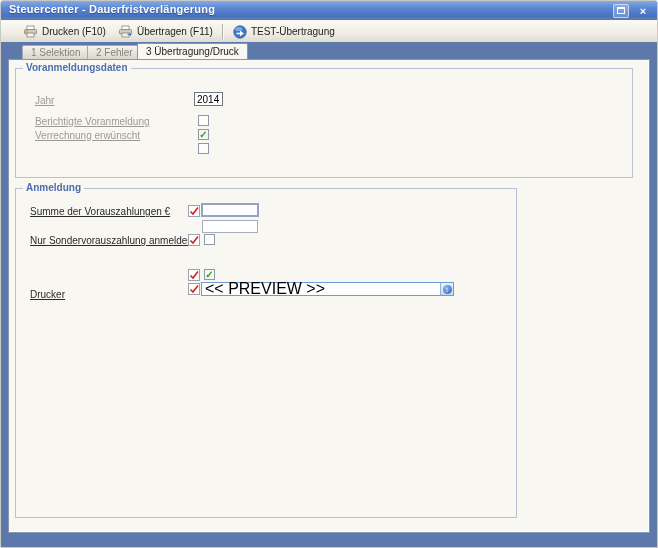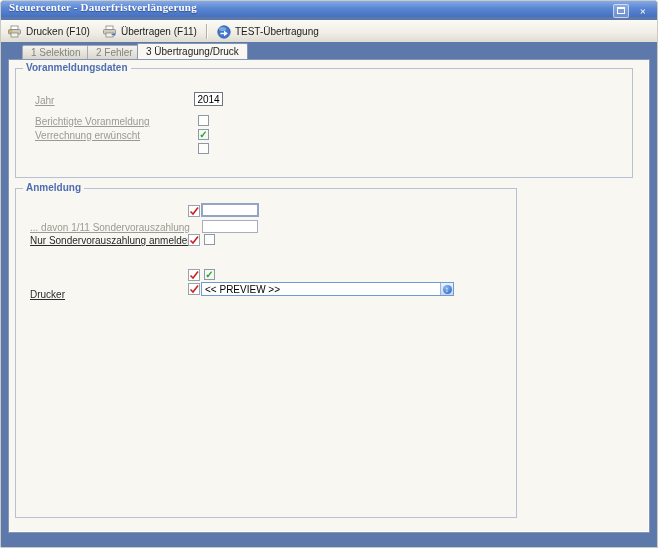--- a/index.html
+++ b/index.html
@@ -13,38 +13,38 @@
     border-radius:4px 4px 2px 2px;
     box-shadow:2px 3px 4px rgba(60,60,60,.35);
     overflow:hidden;
   }
 
   
   .titlebar {
     position:absolute; left:0; top:0; right:0; height:16px;
     background:linear-gradient(#85aae6 0%, #5b86d3 45%, #4470c0 100%);
     border-radius:3px 3px 0 0;
-    display:flex; align-items:flex-start;font-family:Liberation Serif, serif;
+    display:flex; align-items:center;
   }
   .t-title {
     margin-left:8px; color:#ffffff; font-size:11px; font-weight:bold;
     text-shadow:0 1px 1px rgba(20,40,90,.55); letter-spacing:.2px;
   }
   .winbtns { position:absolute; right:6px; top:2px; display:flex; gap:6px; align-items:center; height:15px; }
   .winbtn { width:16px; height:14px; display:flex; align-items:center; justify-content:center;
             color:#ffffff; font-size:11px; font-weight:bold; cursor:default; }
   .winbtn.restore { background:rgba(255,255,255,.22); border:1px solid rgba(255,255,255,.55); border-radius:2px; }
   .restore-glyph { display:block; width:8px; height:7px; border:1px solid #fff; border-top:2px solid #fff; }
 
   
   .toolbar {
     position:absolute; left:0; top:19px; right:0; height:24px;
     background:linear-gradient(#fbfaf5 0%, #f0eee6 55%, #dddbd0 100%);
     border-bottom:1px solid #a8a69b;
-    display:flex; align-items:center; padding:0 0;
+    display:flex; align-items:center; padding:0 16px;
   }
   .tbtn {
     display:flex; align-items:center; gap:4px;
     padding:1px 5px; font-size:10px; color:#1c1c1c;
     border:1px solid transparent; border-radius:2px; cursor:default;
   }
   .tsep { width:0; height:15px; border-left:1px solid #b2b0a5; border-right:1px solid #fcfbf7; margin:0 3px; }
   .tico { display:block; }
 
   
@@ -78,37 +78,37 @@
   #group-anmeldung    { left:6px; top:128px; width:502px; height:330px; }
 
   .lbl { position:absolute; font-size:10px; color:#2a2a2a; white-space:nowrap;text-decoration:underline; }
   .lbl.dim { color:#9b9b93; }
 
   .txt {
     position:absolute; height:14px; font-family:"Liberation Sans",sans-serif;
     font-size:10px; color:#000; background:#ffffff;
     border:1px solid #a5aeba; padding:0 2px; outline:none;
   }
-  .txt.year { border:1px solid #6e7682; text-align:center; }
+  .txt.year { border:1px solid #6e7682; text-align:left; }
   .txt.focused { border:2px solid #93a5c5; }
 
   .cb {
     position:absolute; width:11px; height:11px; background:#fdfdfb;
     border:1px solid #8e99a8; display:flex; align-items:center; justify-content:center;
     font-size:10px; line-height:10px; color:transparent; cursor:default;
   }
   .cb.checked { color:#2f9e2f; background:#f3f9f2; font-weight:bold; }
 
   .flag { position:absolute; width:12px; height:12px; }
 
   .combo {
     position:absolute; height:14px; background:#ffffff;
     border:1px solid #6f9bd2; display:flex; align-items:center; cursor:default;
   }
-  .combo-text { flex:1; font-size:10px; color:#000; padding:0 3px; white-space:nowrap; overflow:hidden; }
+  .combo-text { flex:1; font-size:16px; color:#000; padding:0 3px; white-space:nowrap; overflow:hidden; }
   .combo-btn {
     width:13px; align-self:stretch; border-left:1px solid #9ab4dc;
     background:linear-gradient(#eaf2fc, #c6d8f1);
     display:flex; align-items:center; justify-content:center;
   }
   .combo-orb {
     width:9px; height:9px; border-radius:50%;
     background:radial-gradient(circle at 35% 30%, #8fb9ee, #3f78cc 70%, #2d5cab);
     color:#ffffff; font-size:7px; line-height:9px; text-align:center; font-weight:bold;
   }
@@ -187,27 +187,27 @@
         <span class="cb checked" style="left:182px; top:60px;">
           <span>✓</span>
         </span>
 
         <span class="cb" style="left:182px; top:74px;"></span>
       </div>
 
       <div class="groupbox" id="group-anmeldung">
         <span class="g-title">Anmeldung</span>
 
+        <span class="lbl" style="left:14px; top:17px;">Summe der Vorauszahlungen €</span>
         <svg class="flag" style="left:172px; top:16px;" width="12" height="12" viewBox="0 0 12 12">
           <rect x="0.5" y="0.5" width="11" height="11" fill="#ffffff" stroke="#9aa2ad" stroke-width="1"></rect>
           <path d="M2.5 6.5 L5 9 L10 2.5" stroke="#cc2222" stroke-width="1.6" fill="none"></path>
         </svg>
         <input class="txt focused" style="left: 185px; top: 14px; width: 58px;" value="">
 
-        <span class="lbl dim" style="left:14px; top:33px;">... davon 1/11 Sondervorauszahlung</span>
         <input class="txt" style="left: 186px; top: 31px; width: 56px; height: 13px;" value="">
 
         <span class="lbl" style="left:14px; top:46px;">Nur Sondervorauszahlung anmelden</span>
         <svg class="flag" style="left:172px; top:45px;" width="12" height="12" viewBox="0 0 12 12">
           <rect x="0.5" y="0.5" width="11" height="11" fill="#ffffff" stroke="#9aa2ad" stroke-width="1"></rect>
           <path d="M2.5 6.5 L5 9 L10 2.5" stroke="#cc2222" stroke-width="1.6" fill="none"></path>
         </svg>
         <span class="cb" style="left:188px; top:45px;"></span>
 
         <svg class="flag" style="left:172px; top:80px;" width="12" height="12" viewBox="0 0 12 12">

